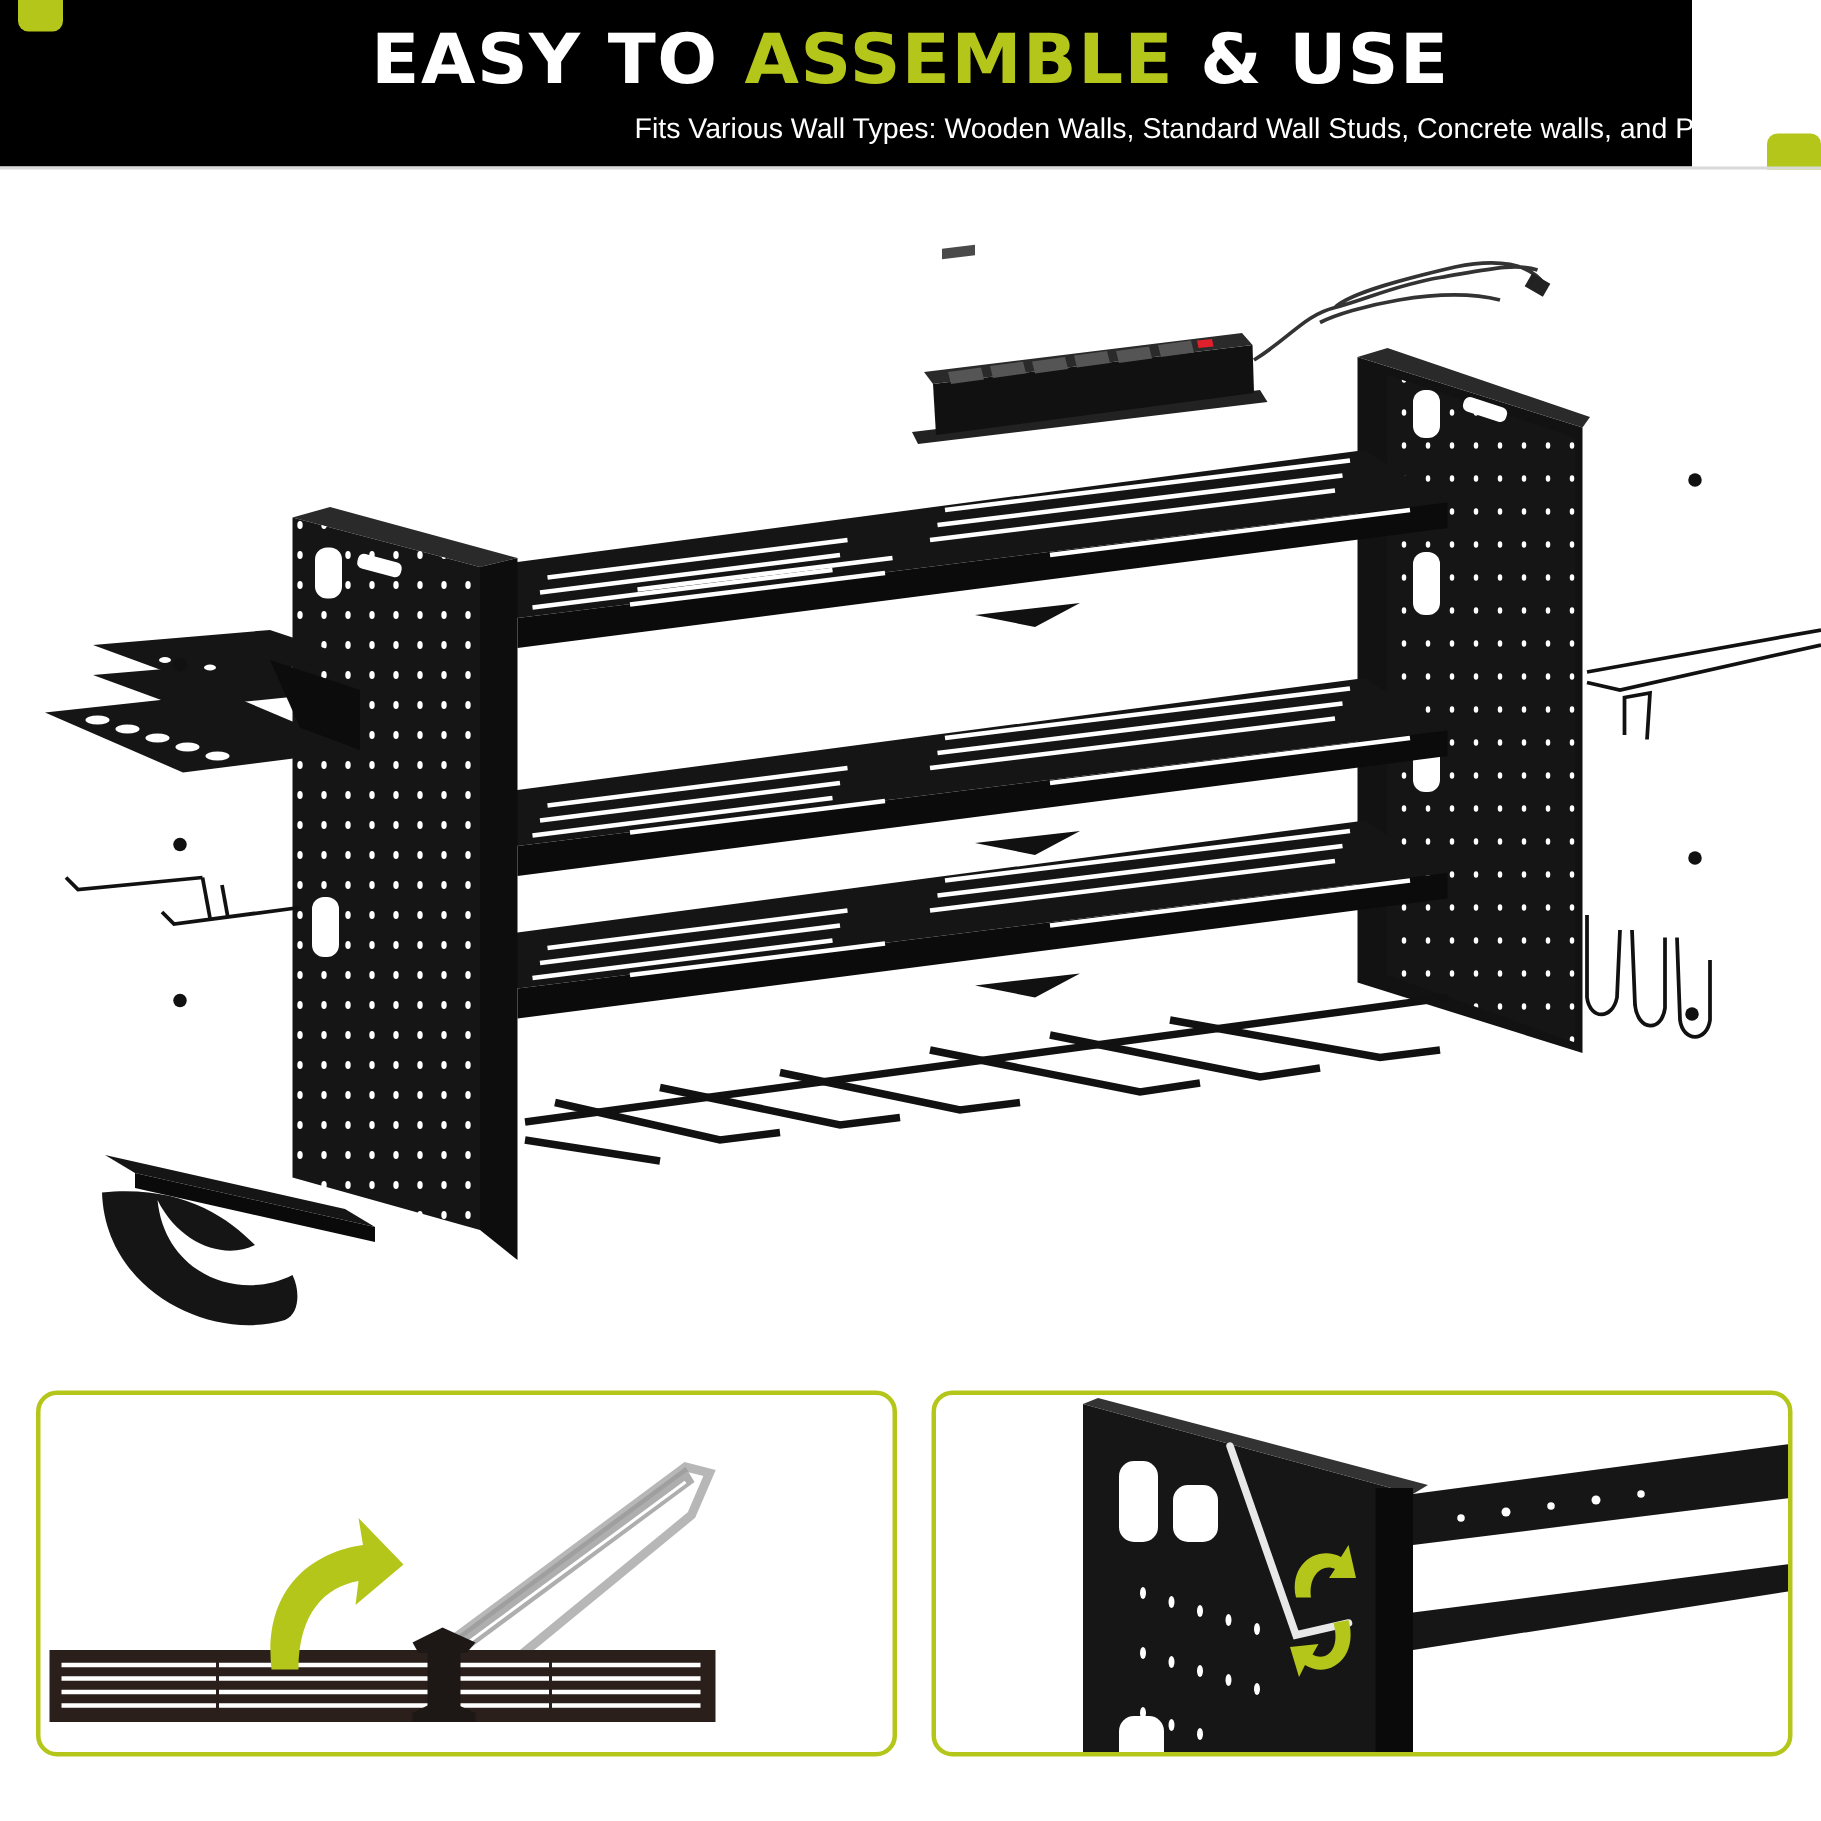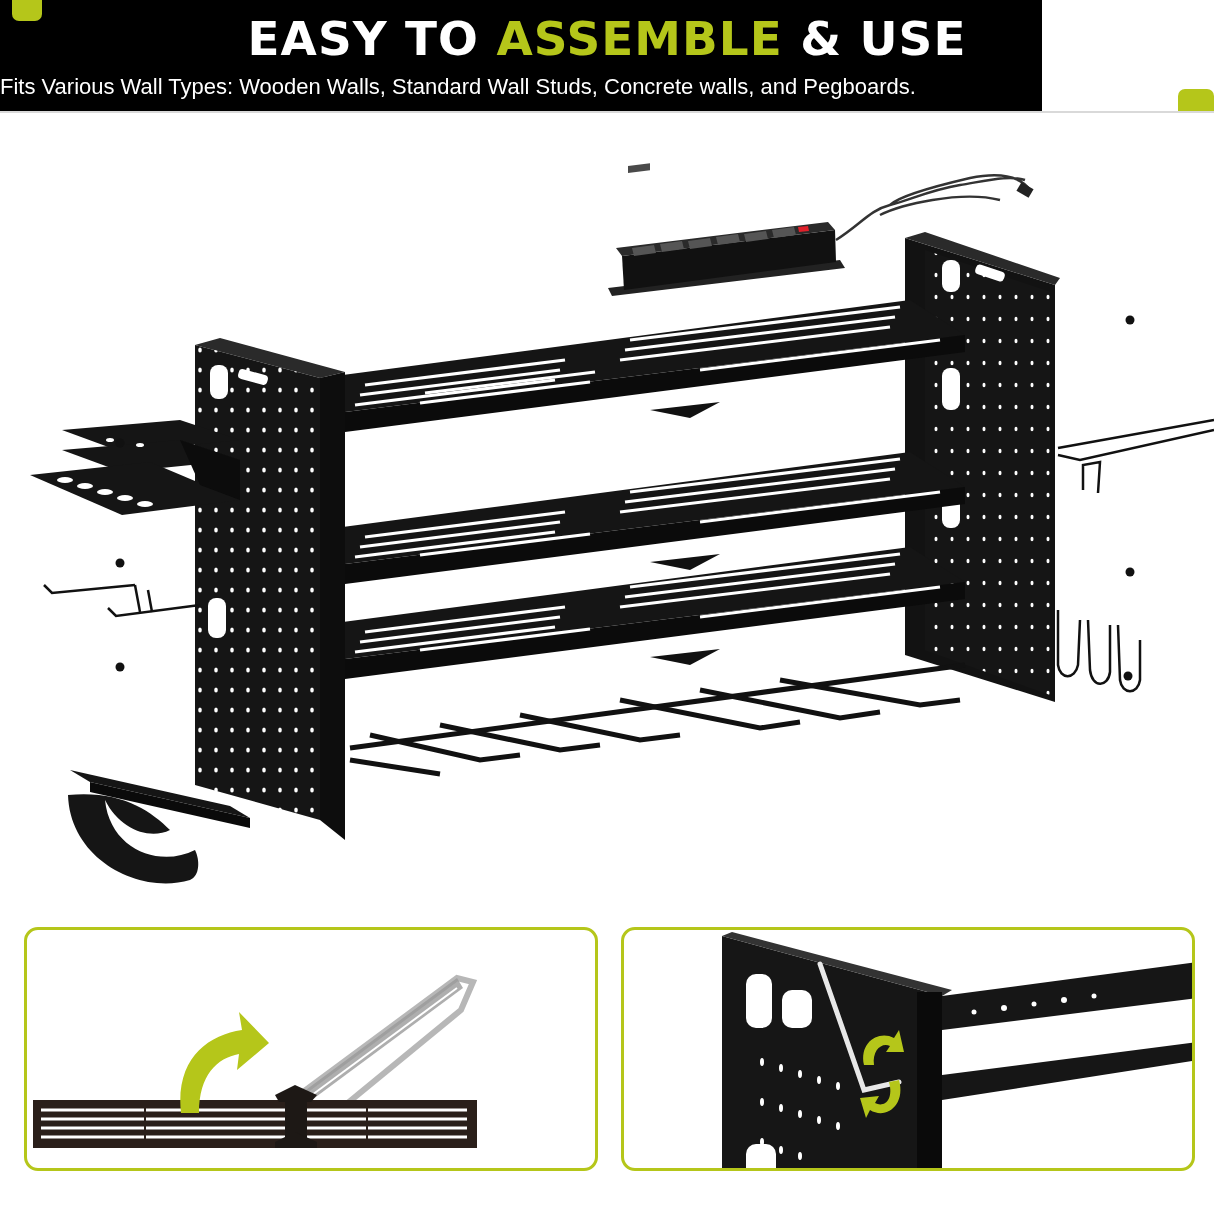--- a/index.html
+++ b/index.html
@@ -1,24 +1,24 @@
 <!DOCTYPE html>
 <html><head>
 <meta charset="utf-8">
 <style>
   * { box-sizing: border-box; margin: 0; padding: 0; }
   html, body { width: 1214px; height: 1214px; background: #ffffff; overflow: hidden; }
   body { position: relative; font-family: "Liberation Sans", sans-serif; }
 
-  .banner { position: absolute; left: 0; top: 0; width: 1042px; height: 111px; background: #000000; }
+  .banner { position: absolute; left: 0; top: 0; width: 1128px; height: 111px; background: #000000; }
   .banner-accent-tl { position: absolute; left: 12px; top: -6px; width: 30px; height: 27px; background: var(--accent); border-radius: 0 0 7px 7px; }
   .banner-accent-br { position: absolute; left: 1178px; top: 89px; width: 36px; height: 24px; background: var(--accent); border-radius: 7px 7px 0 0; }
   .banner-title { position: absolute; left: 0; top: 10px; width: 1214px; text-align: center; font-family: "DejaVu Sans", sans-serif; font-weight: 900; font-size: 46px; letter-spacing: 1px; color: #ffffff; line-height: 58px; transform: scaleX(1.02); }
   .banner-title .hl { color: var(--accent); }
-  .banner-sub { position: absolute; left: 0; top: 74px; width: 1214px; text-align: left; font-family: "Liberation Sans", sans-serif; font-size: 22px; color: #ffffff; line-height: 26px; }
+  .banner-sub { position: absolute; left: 0; top: 74px; width: 1214px; text-align: right; font-family: "Liberation Sans", sans-serif; font-size: 19px; color: #ffffff; line-height: 26px; }
   .banner-divider { position: absolute; left: 0; top: 111px; width: 1214px; height: 2px; background: #d9d9d9; }
 
   .scene { position: absolute; left: 0; top: 113px; width: 1214px; height: 800px; }
 
   .panel { position: absolute; top: 927px; height: 244px; border: 3px solid var(--accent); border-radius: 14px; background: #ffffff; overflow: hidden; }
   .panel-left { left: 24px; width: 574px; }
   .panel-right { left: 621px; width: 574px; }
   .panel svg { position: absolute; left: 0; top: 0; }
 </style>
 </head>

